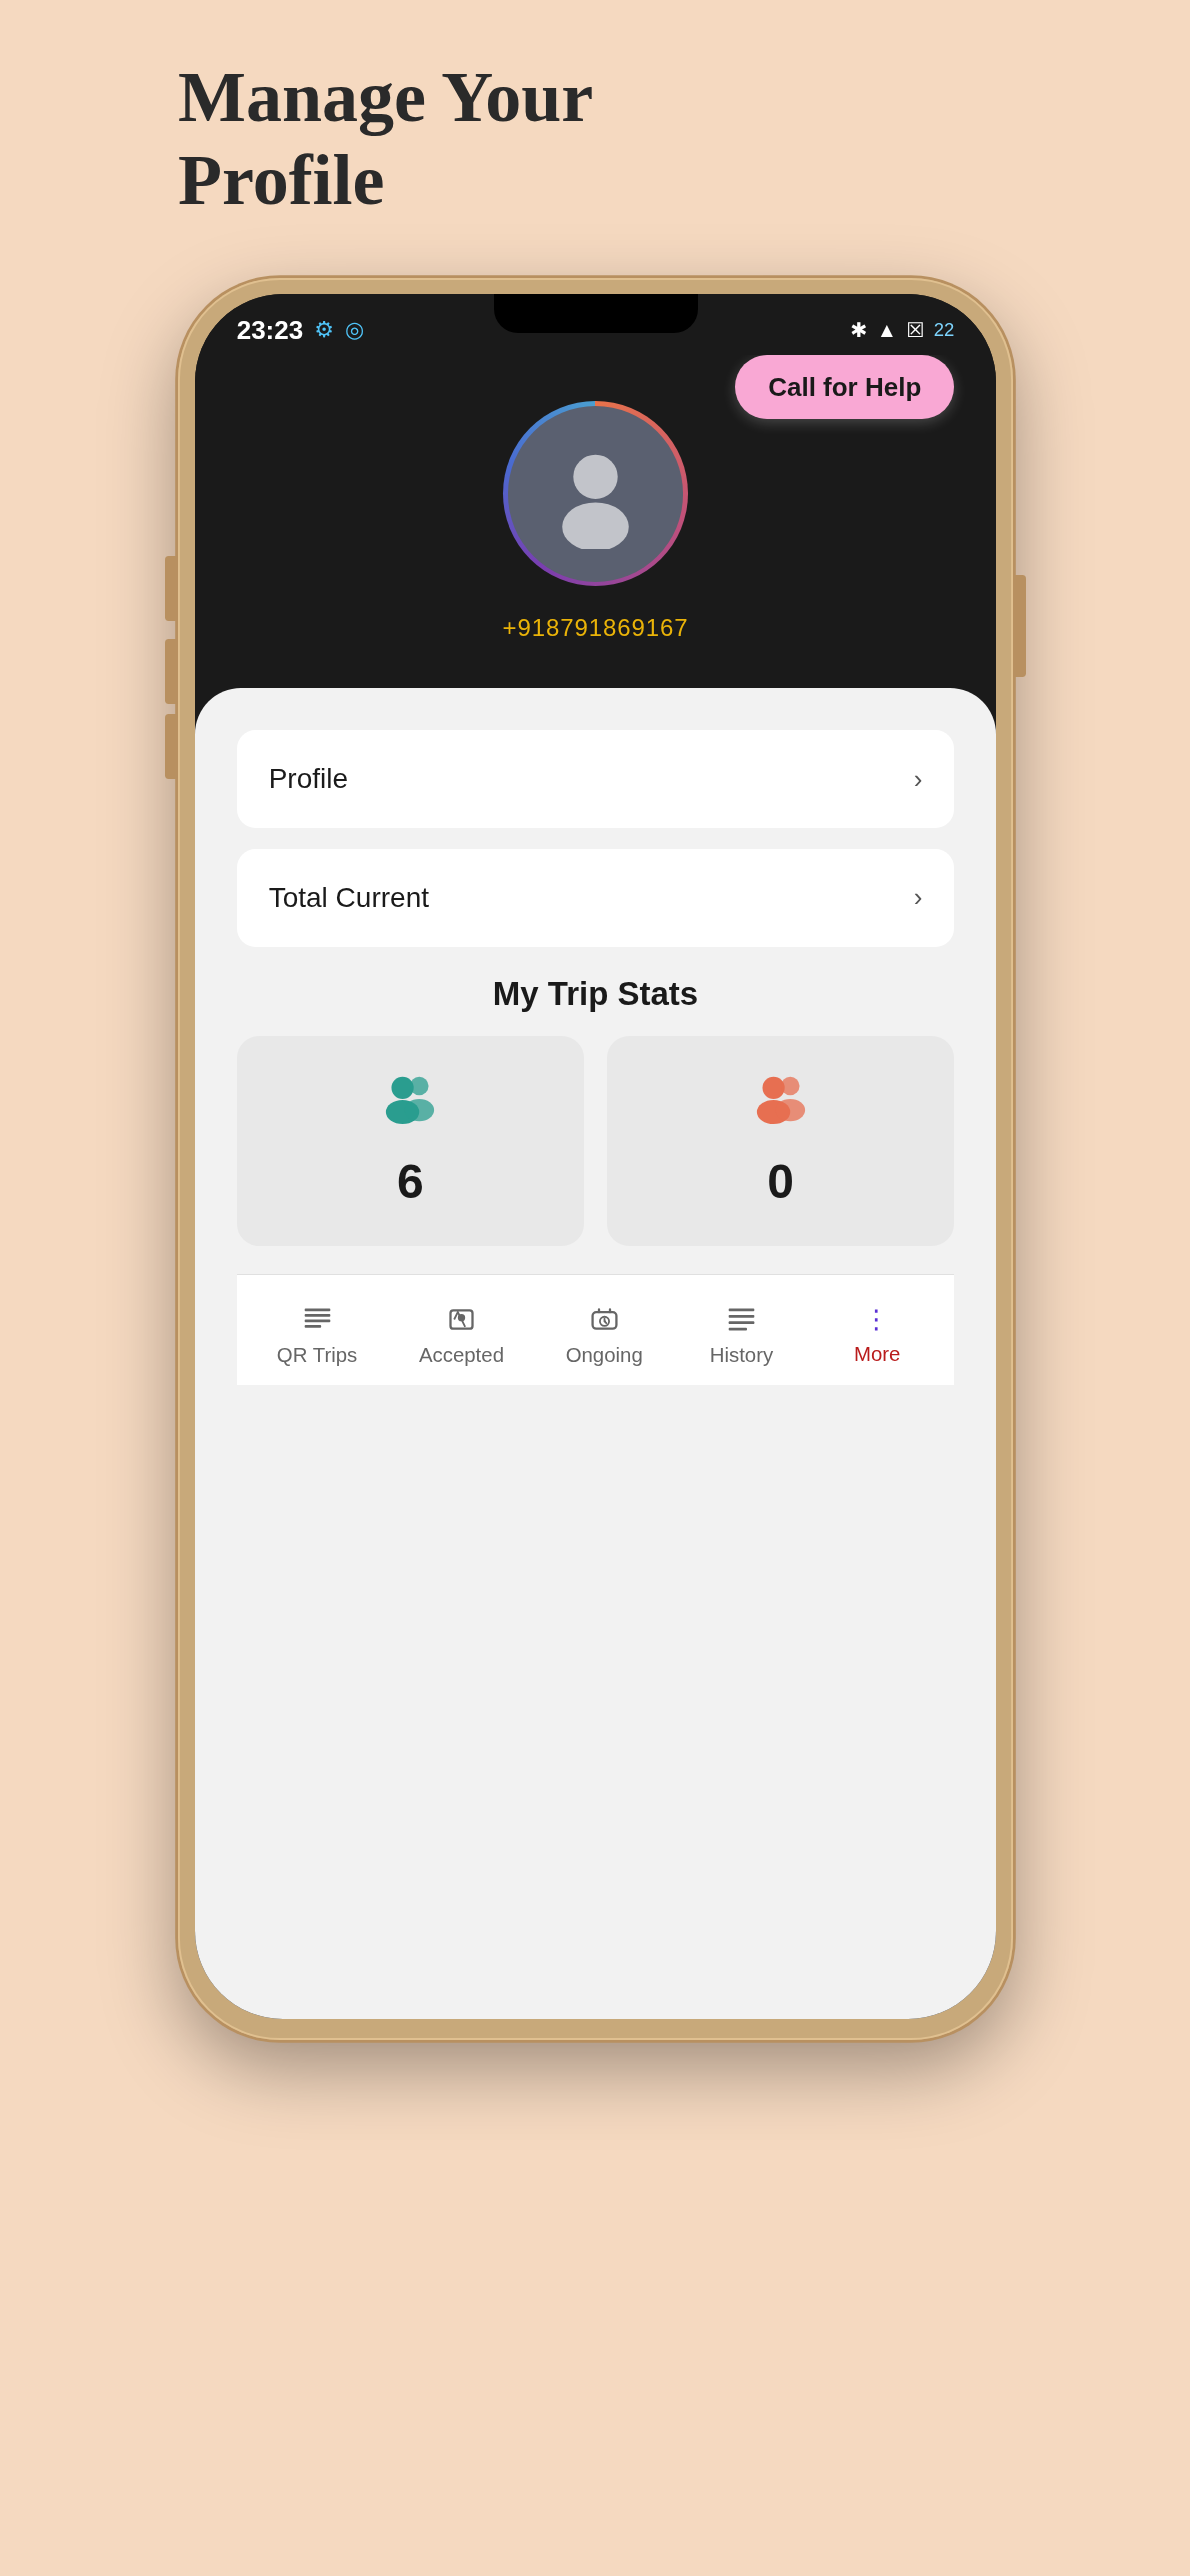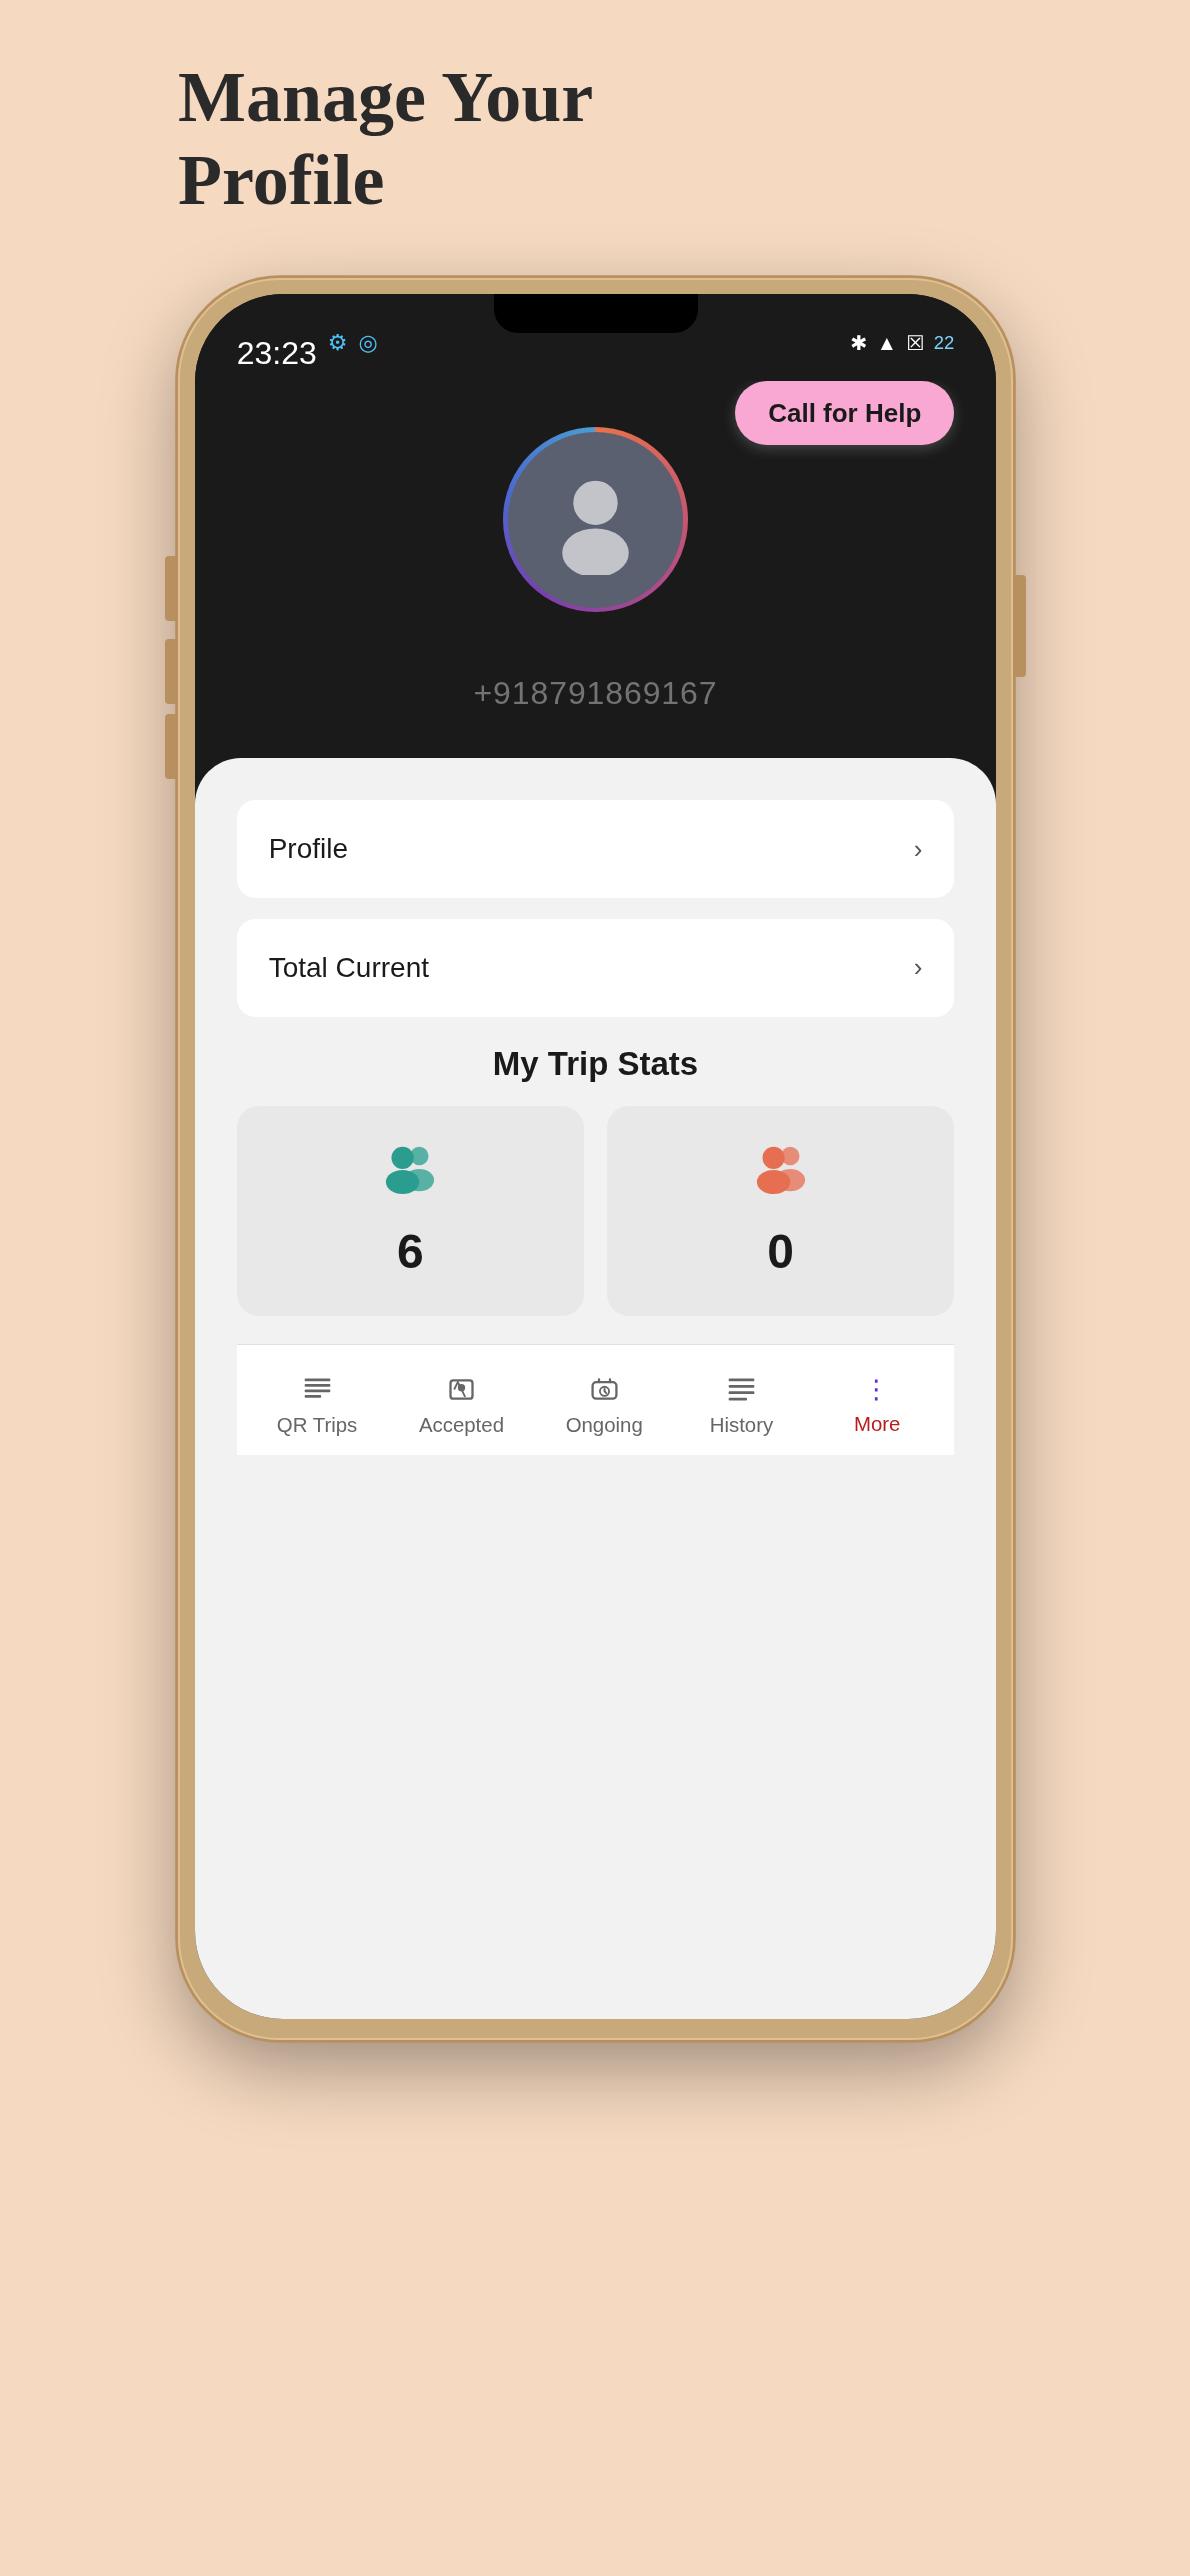--- a/index.html
+++ b/index.html
@@ -77,24 +77,23 @@
       display: flex;
       justify-content: space-between;
       align-items: center;
       padding: 20.4px 42px 9.3px;
       background: #1a1a1a;
       position: relative;
       z-index: 10;
     }
 
     .status-time {
-      font-size: 32px;
-      font-weight: 400;
+      font-size: 26px;
+      font-weight: 700;
       color: #ffffff;
-      margin-top: 20px;
     }
 
     .status-icons {
       display: flex;
       align-items: center;
       gap: 9.3px;
     }
 
     .status-icon-small {
       color: #ffffff;
@@ -192,24 +191,23 @@
     }
 
     .user-name {
       font-size: 43px;
       font-weight: 700;
       color: #ffffff;
       margin-bottom: 14px;
     }
 
     .user-phone {
-      font-size: 32px;
-      color: #737373;
+      font-size: 24px;
+      color: #eab308;
       letter-spacing: 0.9px;
-      margin-top: 35px;
     }
 
     
     .white-card {
       background: #f2f2f2;
       border-radius: 46px 46px 0 0;
       flex: 1;
       padding: 42px 42px 0;
     }
 

